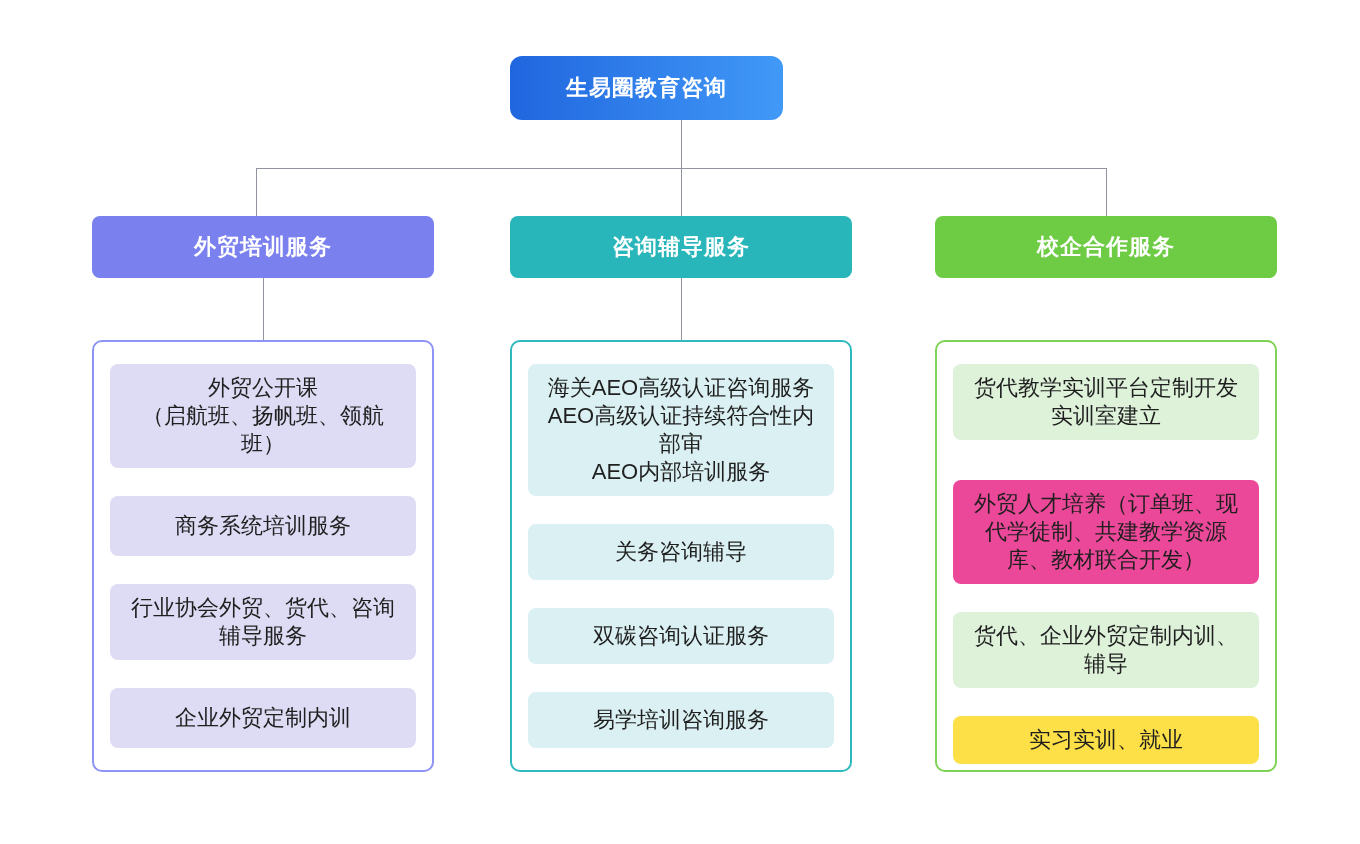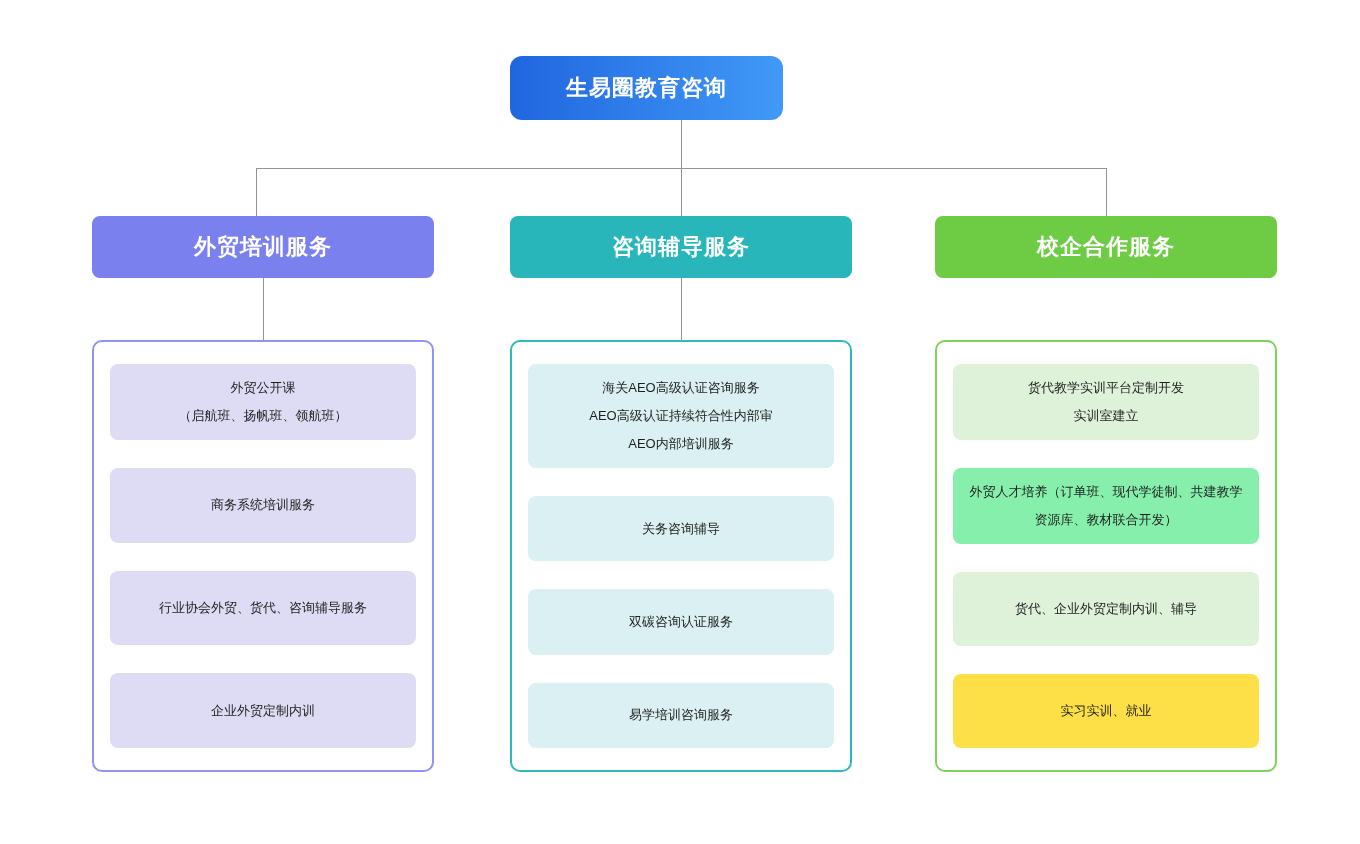--- a/index.html
+++ b/index.html
@@ -89,21 +89,21 @@
     flex: 1 1 0;
     border-radius: 8px;
     display: flex;
     flex-direction: column;
     align-items: center;
     justify-content: center;
     padding: 10px 14px;
     text-align: center;
   }
   .item-line {
-    font-size: 13px;
+    font-size: 22px;
     line-height: 28px;
     color: var(--item-text, #1f1f1f);
   }
 </style>
 </head>
 <body>
 
 <div class="canvas">
 
   <div class="root-node" id="root-node" style="background: linear-gradient(90deg, rgb(32, 102, 223), rgb(65, 153, 247));">
@@ -163,21 +163,21 @@
       <div class="branch">
     <div class="branch-header" style="background: rgb(110, 203, 68);">
       <span class="branch-label">校企合作服务</span>
     </div>
 
     <div class="branch-body" style="border-color: rgb(127, 211, 86);">
           <div class="branch-item" style="background: rgb(222, 242, 218);">
             <div class="item-line">货代教学实训平台定制开发</div>
             <div class="item-line">实训室建立</div>
           </div>
-          <div class="branch-item" style="background: #86efac;">
+          <div class="branch-item" style="background: #ec4899; margin-top: 12px;">
             <div class="item-line">外贸人才培养（订单班、现代学徒制、共建教学资源库、教材联合开发）</div>
           </div>
           <div class="branch-item" style="background: rgb(222, 242, 218);">
             <div class="item-line">货代、企业外贸定制内训、辅导</div>
           </div>
           <div class="branch-item" style="background: #fde047;">
             <div class="item-line">实习实训、就业</div>
           </div>
         </div>
   </div>

